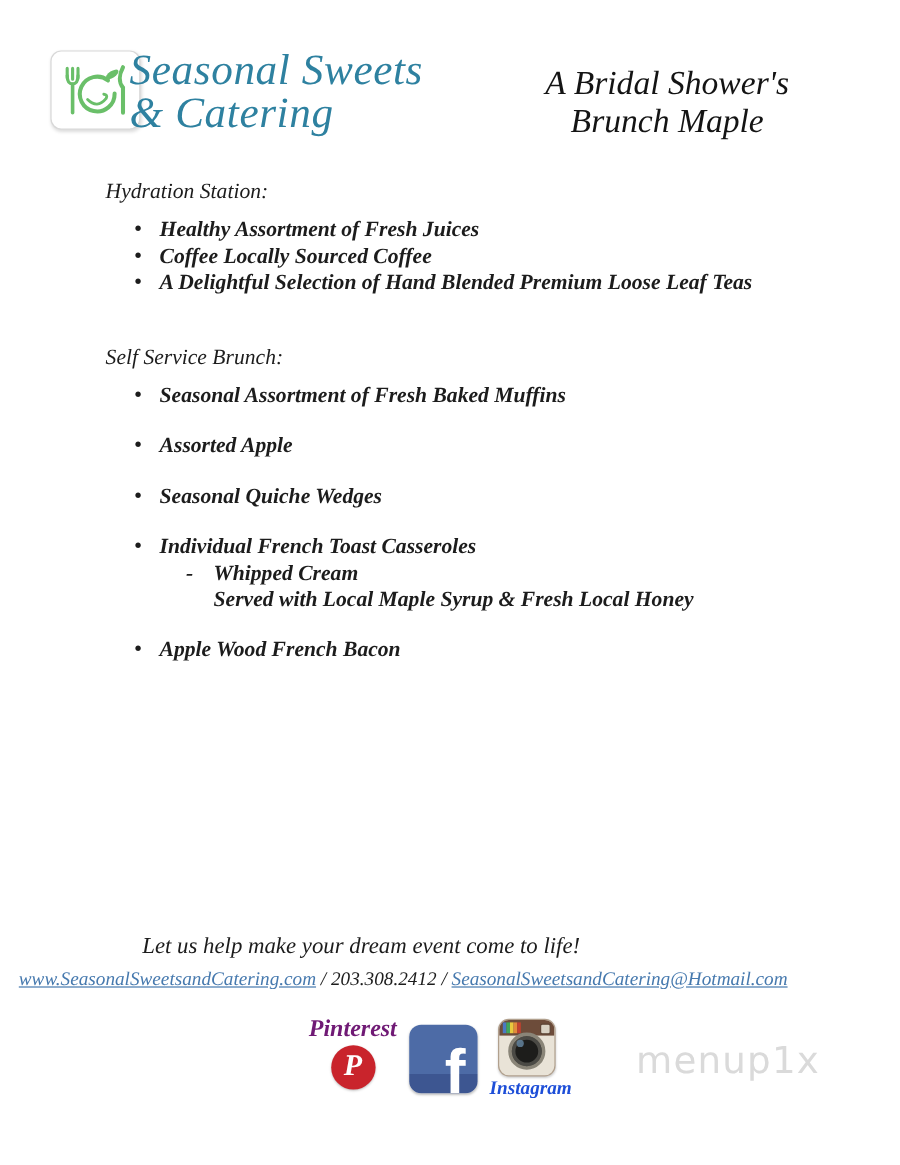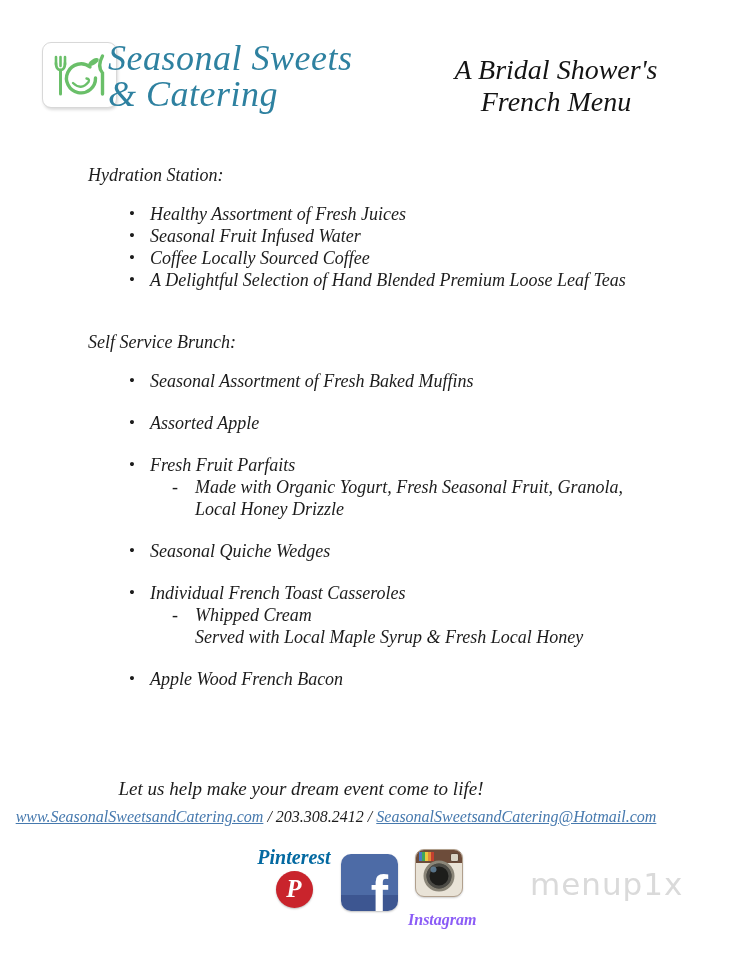--- a/index.html
+++ b/index.html
@@ -20,40 +20,40 @@
     position:absolute; left:108px; top:40px; width:272px; 
     color:#2e81a0; font-size:36px; line-height:36px; letter-spacing:.5px;
   }
   .doc-title {
     position:absolute; left:428px; top:44px; width:256px; text-align:center;
     color:#141414; font-size:28px; line-height:32px;margin-top:10px;
   }
 
   
   .menu-body { position:absolute; left:88px; top:148px; width:600px; font-size:18px; }
-  .section-heading { font-size:18px; font-weight:normal; margin:16px 0 10px 0; line-height:22px; }
+  .section-heading { font-size:18px; font-weight:normal; margin:0 0 10px 0; line-height:22px; }
   .section-heading.second { margin-top:40px; }
-  ul.menu-list { list-style:none; margin:17px; padding:0; }
+  ul.menu-list { list-style:none; margin:0; padding:0;font-weight:bold; }
   ul.menu-list li { position:relative; padding-left:45px; line-height:22px; }
   ul.menu-list li::before {
     content:"\2022"; position:absolute; left:24px; top:0; font-style:normal; font-size:17px;
   }
   ul.list2 > li + li { margin-top:20px; }
   .sub { position:relative; padding-left:45px; max-width:500px; }
   .sub::before { content:"-"; position:absolute; left:22px; top:0; }
   .sub-line { line-height:22px; }
 
   
   .tagline { position:absolute; left:0; top:778px; width:602px; text-align:center; font-size:19px; }
   .contact { position:absolute; left:0; top:808px; width:672px; text-align:center; font-size:16px; }
   .contact a { color:#4679ae; text-decoration:underline; cursor:pointer; }
   .contact .plain { color:#1c1c1c; }
 
   .pinterest { position:absolute; left:254px; top:846px; width:80px; text-align:center; cursor:pointer; }
-  .pin-word { display:block; color:#0369a1; font-size:20px; line-height:22px; font-weight:bold; }
+  .pin-word { display:block; color:#701a75; font-size:20px; line-height:22px; font-weight:bold; }
   .pin-circle {
     width:37px; height:37px; margin:3px auto 0; border-radius:50%;
     background:#c9242c; color:#fff; font-weight:bold; font-size:25px; line-height:36px;
     text-align:center; box-shadow:0 1px 2px rgba(0,0,0,.25);
   }
   .facebook {
     position:absolute; left:341px; top:854px; width:57px; height:57px; border-radius:10px;
     background:linear-gradient(180deg,#4d6ba6 0%,#4d6ba6 72%,#3d5691 72%,#3d5691 100%);
     overflow:hidden; cursor:pointer; box-shadow:0 1px 2px rgba(0,0,0,.25);
   }
@@ -72,21 +72,21 @@
   .ig-vf { position:absolute; right:3px; top:3px; width:7px; height:7px; border-radius:2px; background:#d9d2c4; border:1px solid #5d4536; }
   .ig-lens {
     position:absolute; left:50%; top:57%; transform:translate(-50%,-50%);
     width:25px; height:25px; border-radius:50%; background:#1d1d1b;
     border:3px solid #8a8578; box-shadow:inset 0 0 0 3px #4b4a45;
   }
   .ig-lens::after {
     content:""; position:absolute; left:4px; top:3px; width:6px; height:6px;
     border-radius:50%; background:#5f7d96; opacity:.9;
   }
-  .ig-label { display:block; margin-top:14px; font-size:16px; font-weight:bold; color:#8b5cf6; line-height:18px; }
+  .ig-label { display:block; margin-top:2px; font-size:16px; font-weight:bold; color:#1d4ed8; line-height:18px; }
   .watermark {
     position:absolute; left:530px; top:866px;
     font-family:"DejaVu Sans", sans-serif; font-style:normal;
     font-size:31px; color:#dadada; letter-spacing:1px;
   }
 </style>
 </head>
 <body>
 
 <div class="page">
@@ -110,47 +110,39 @@
     </svg>
   </div>
 
   <div class="brand">
     <div>Seasonal Sweets</div>
     <div>&amp; Catering</div>
   </div>
 
   <div class="doc-title">
     <div>A Bridal Shower's</div>
-    <div>French Menu</div>
+    <div>Brunch Maple</div>
   </div>
 
   <div class="menu-body">
 
     <h2 class="section-heading">Hydration Station:</h2>
     <ul class="menu-list list1">
       <li><span>Healthy Assortment of Fresh Juices</span></li>
-      <li><span>Seasonal Fruit Infused Water</span></li>
       <li><span>Coffee Locally Sourced Coffee</span></li>
       <li><span>A Delightful Selection of Hand Blended Premium Loose Leaf Teas</span></li>
     </ul>
 
     <h2 class="section-heading second">Self Service Brunch:</h2>
     <ul class="menu-list list2">
       <li>
         <span>Seasonal Assortment of Fresh Baked Muffins</span>
       </li>
       <li>
         <span>Assorted Apple</span>
-      </li>
-      <li>
-        <span>Fresh Fruit Parfaits</span>
-        <div class="sub">
-          <div class="sub-line">Made with Organic Yogurt, Fresh Seasonal Fruit, Granola,</div>
-          <div class="sub-line">Local Honey Drizzle</div>
-        </div>
       </li>
       <li>
         <span>Seasonal Quiche Wedges</span>
       </li>
       <li>
         <span>Individual French Toast Casseroles</span>
         <div class="sub">
           <div class="sub-line">Whipped Cream</div>
           <div class="sub-line">Served with Local Maple Syrup &amp; Fresh Local Honey</div>
         </div>

